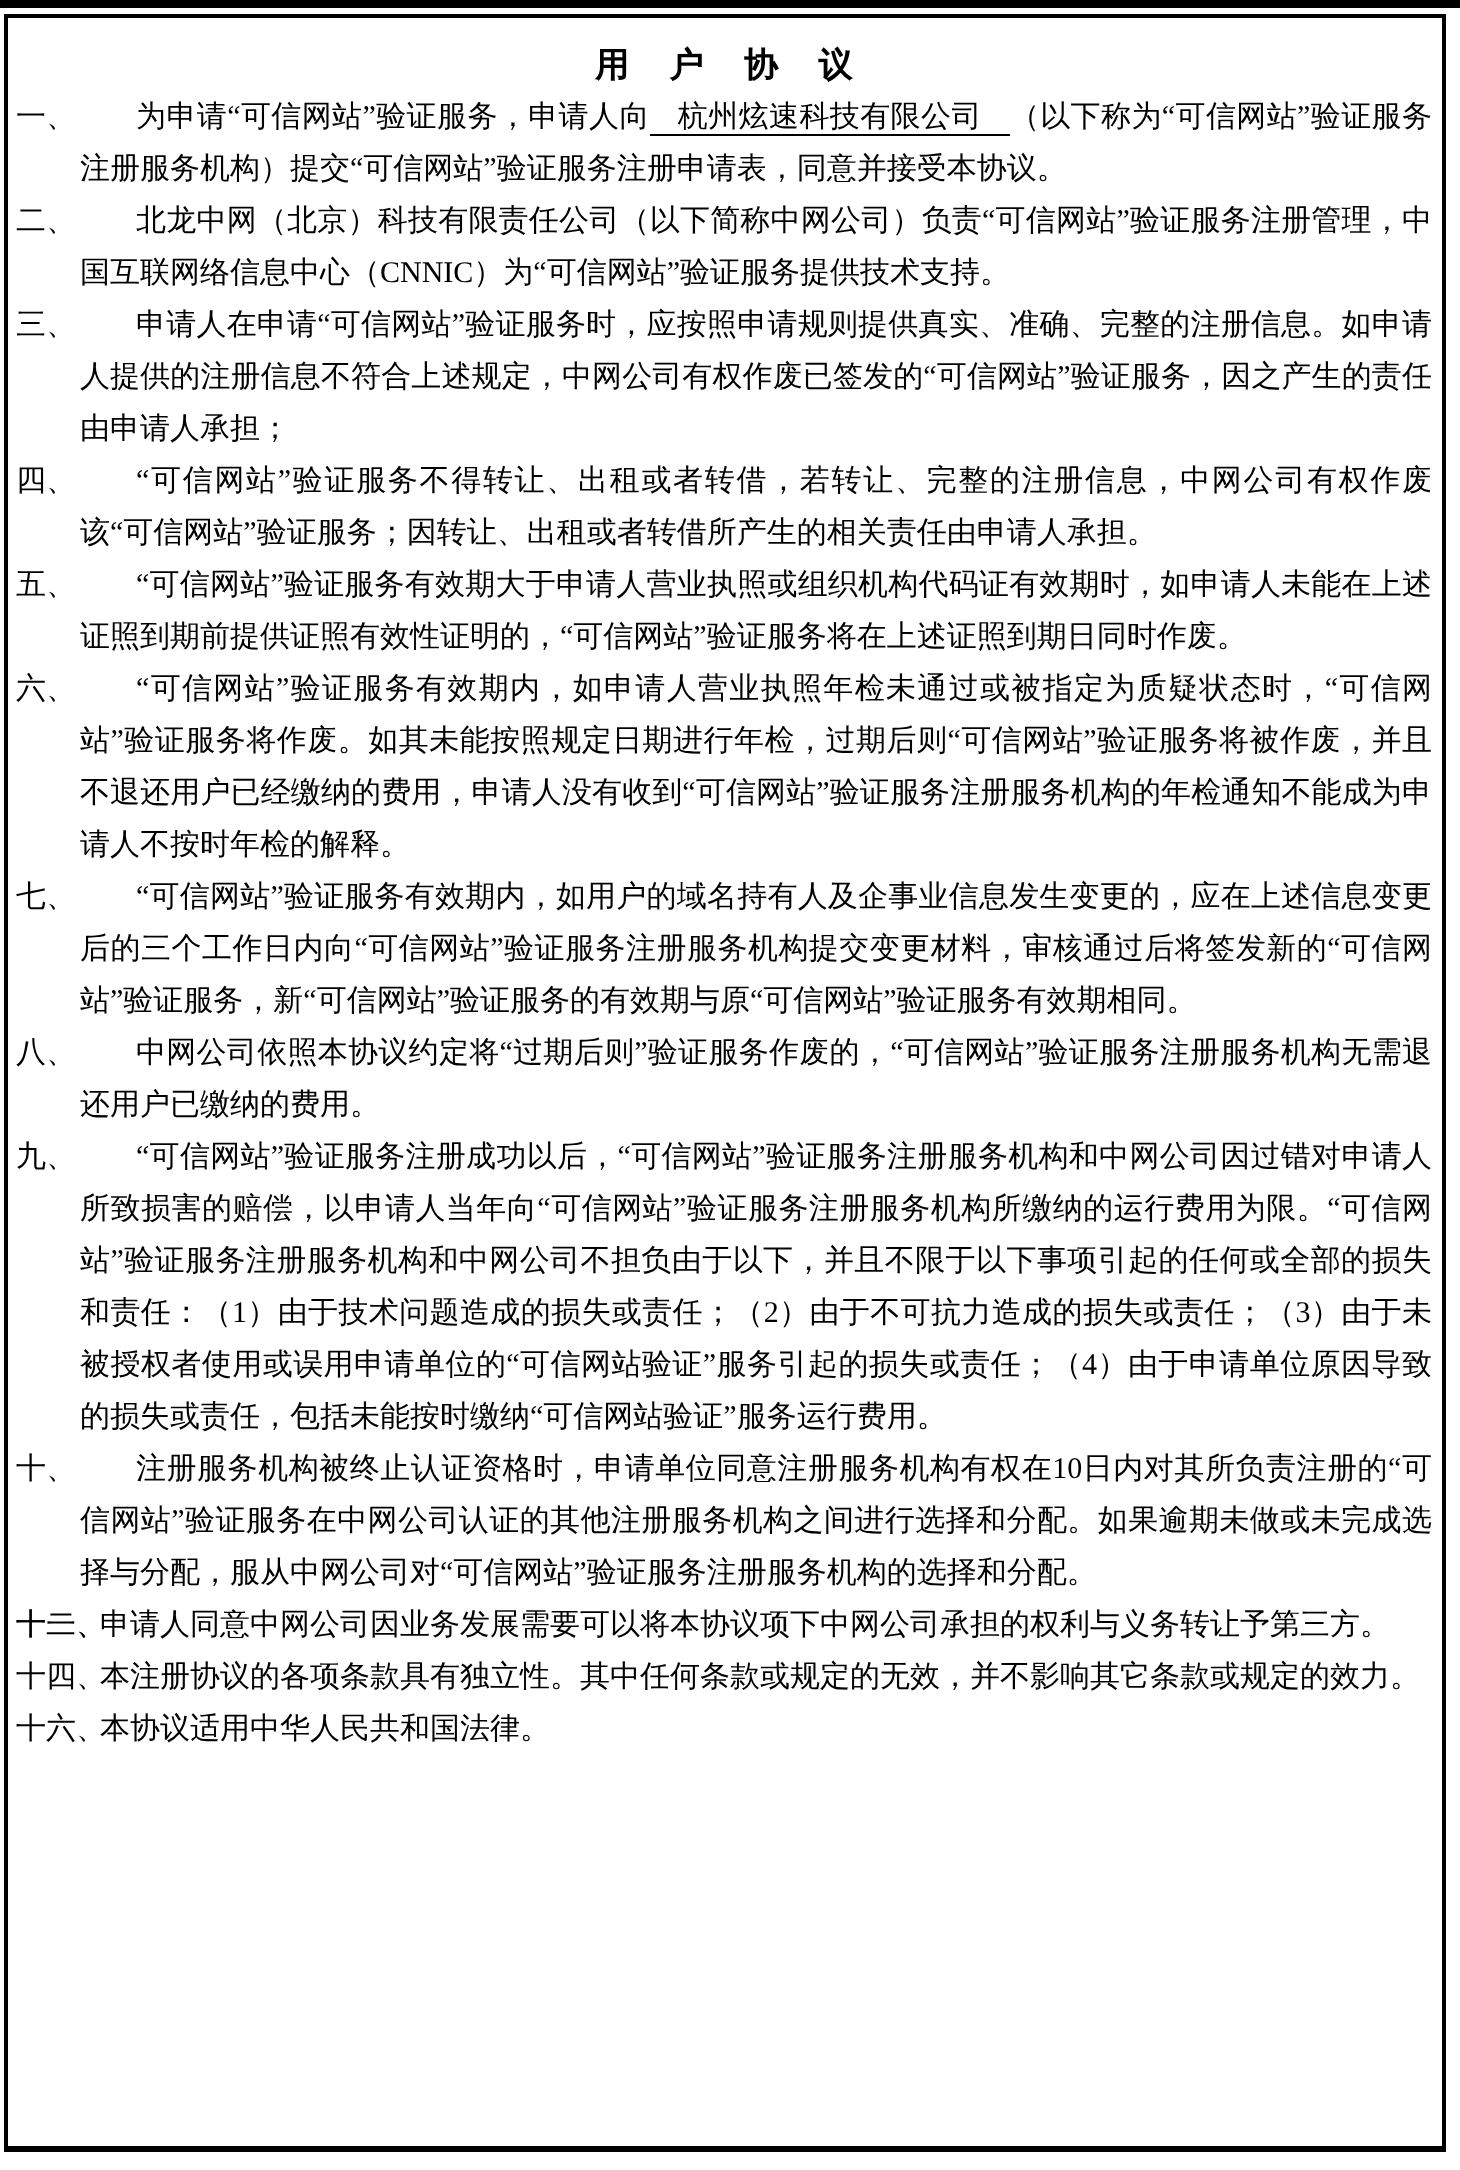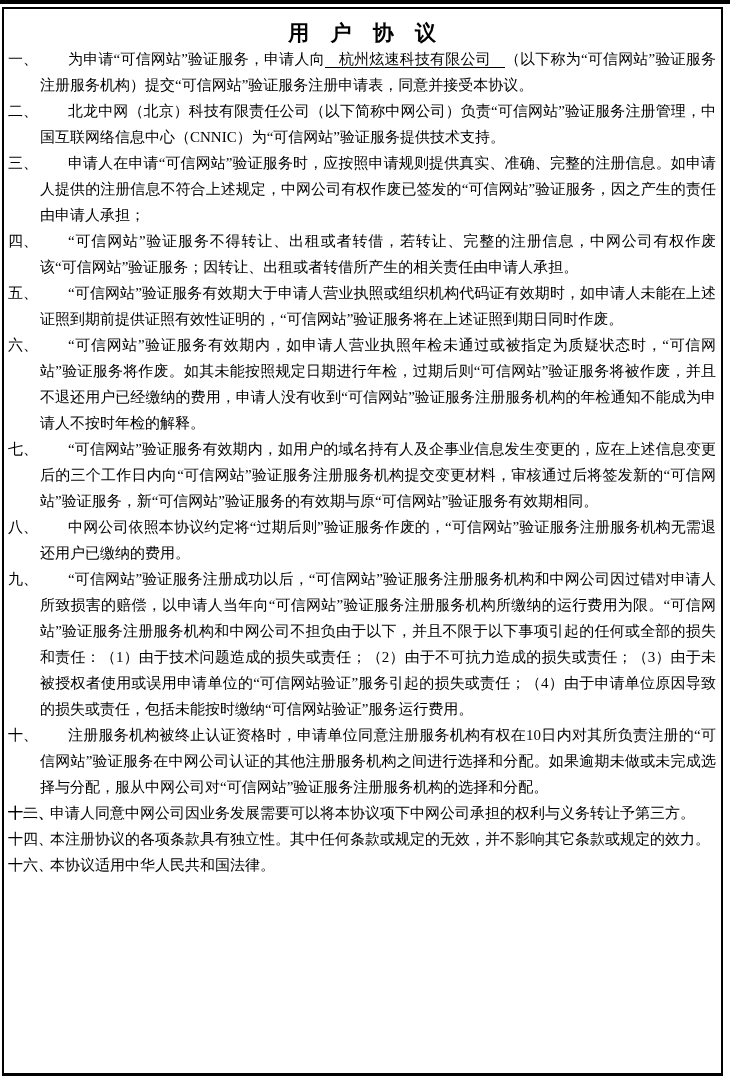--- a/index.html
+++ b/index.html
@@ -31,21 +31,21 @@
   }
   .content {
     position: absolute;
     left: 8px; top: 20px;
     width: 708px;
     font-size: 15px;
     line-height: 26px;
   }
   .doc-title {
     font-weight: bold;
-    font-size: 21px;
+    font-size: 17px;
     text-align: center;
     letter-spacing: 8px;
     text-indent: 8px; 
     margin: 0 0 0 0;
   }
   p.clause {
     position: relative;
     margin: 0;
     padding-left: 32px;      
     text-indent: 28px;       

